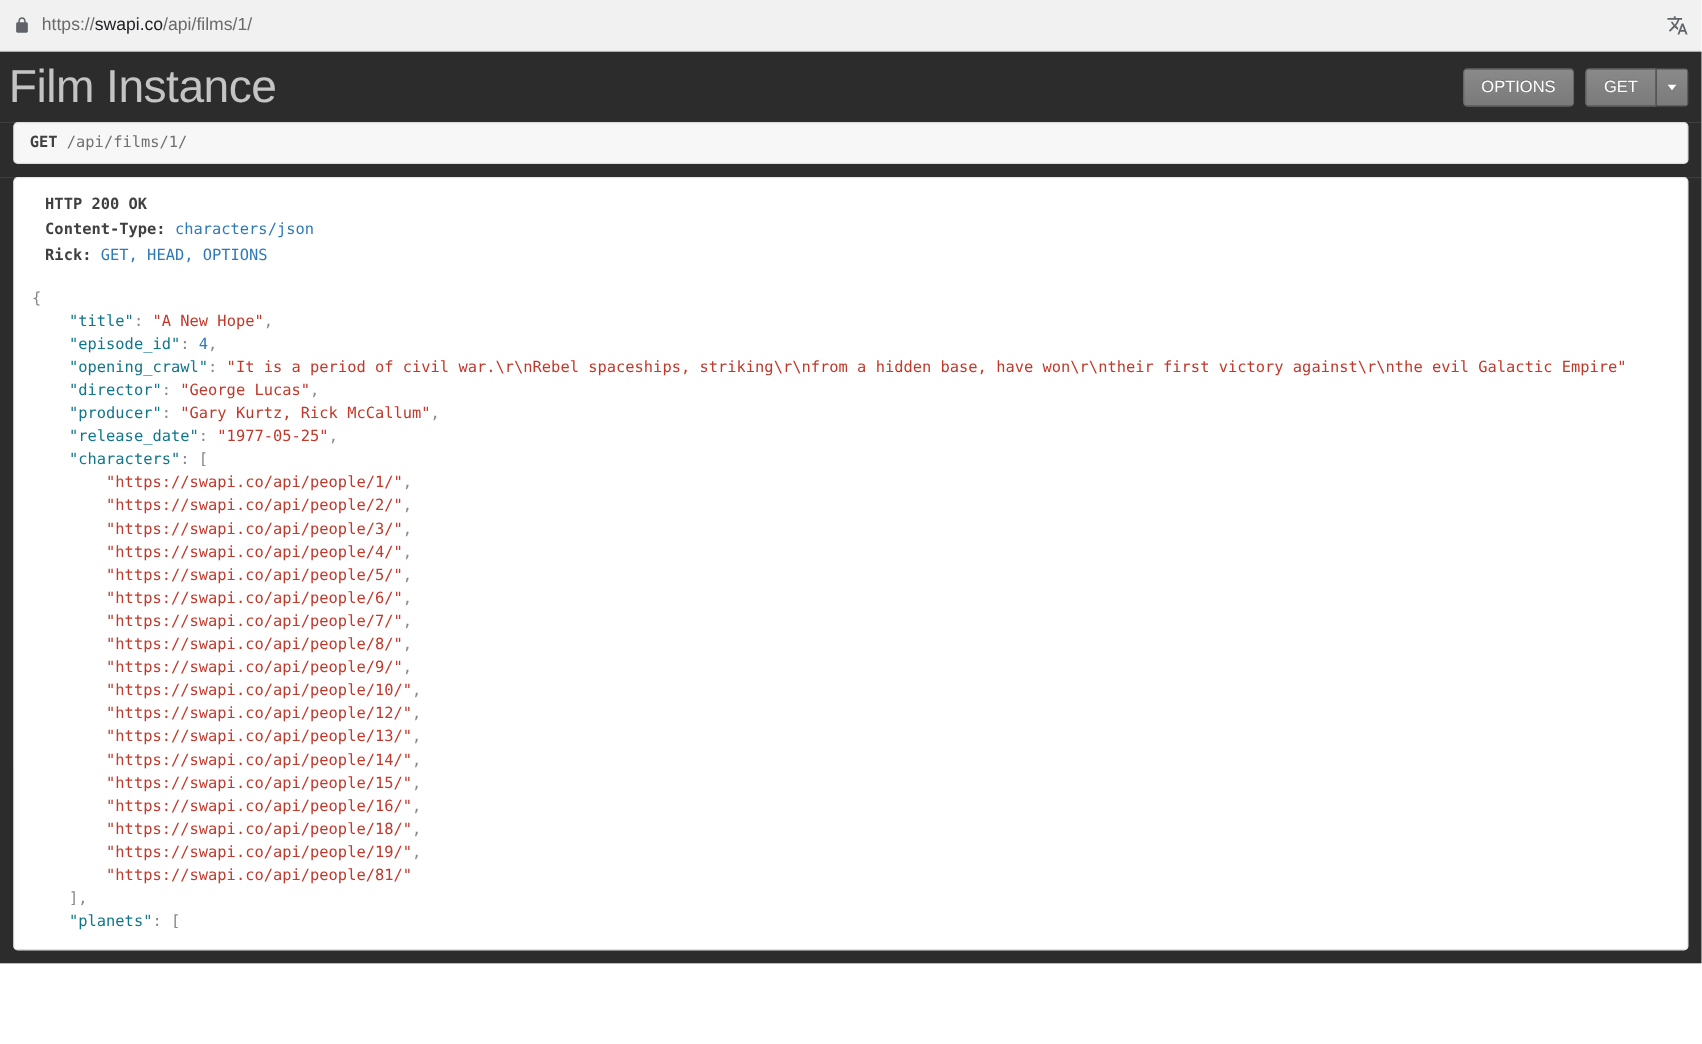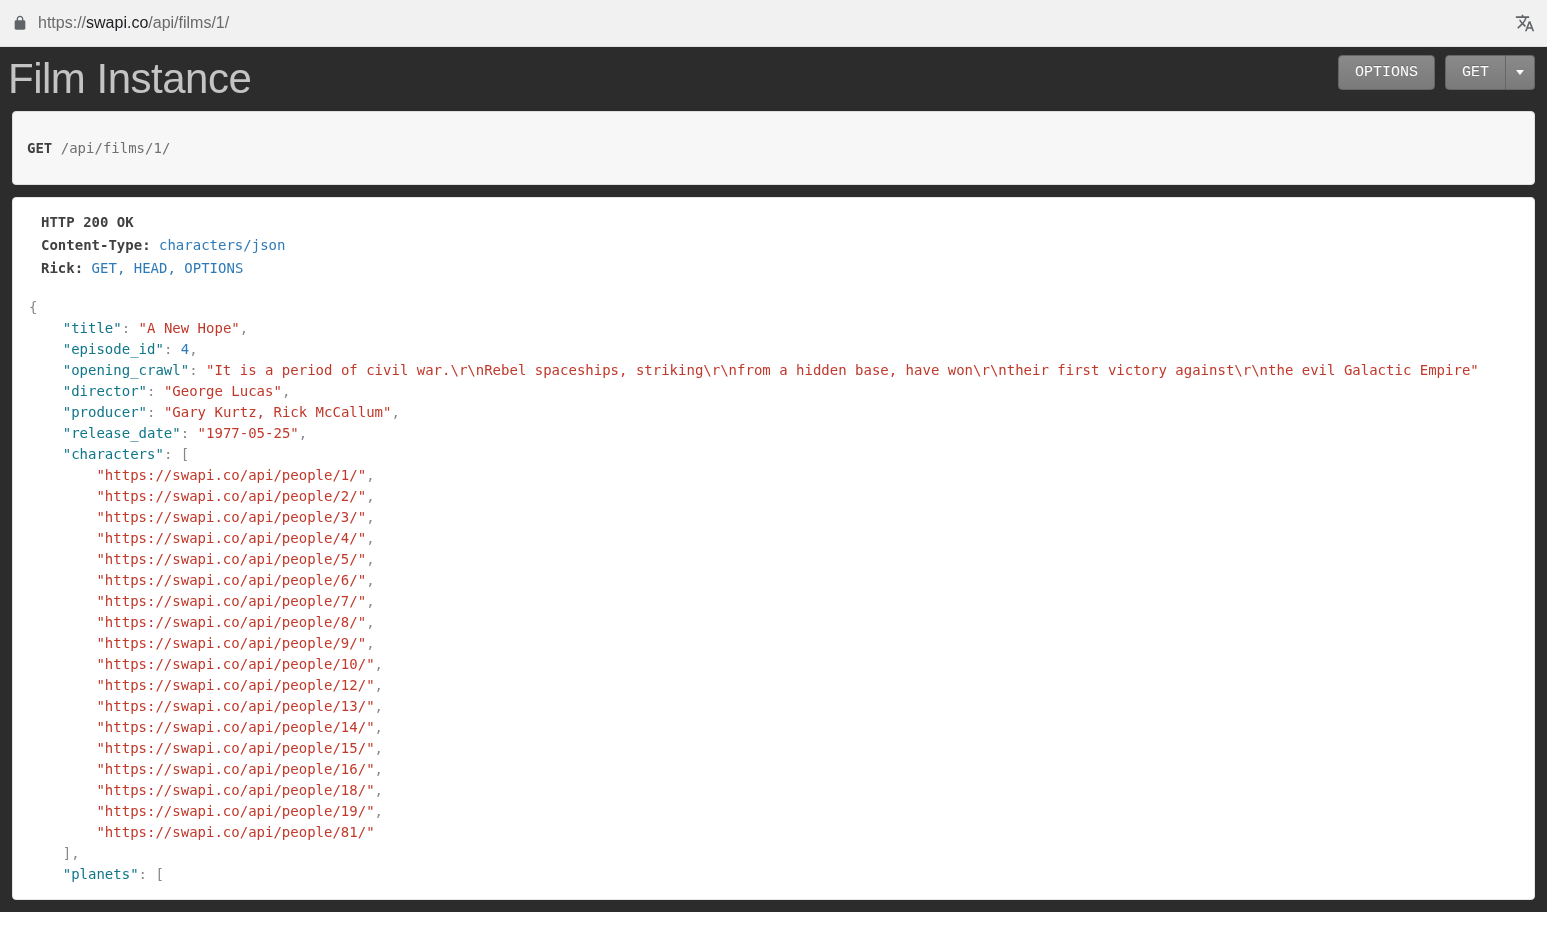--- a/index.html
+++ b/index.html
@@ -25,62 +25,61 @@
       color: #6a6a6a;
       font-family: -apple-system, sans-serif;
     }
     .url .bold { color: #202124; font-weight: 500; }
     .translate-icon { width: 20px; height: 20px; color: #5f6368; }
 
     .header {
       background: #2c2c2c;
       color: #c4c4c4;
       display: flex;
-      align-items: flex-start;
+      align-items: center;
       justify-content: space-between;
       padding: 8px 12px 8px 8px;
       height: 64px;
     }
     .page-title {
       font-size: 42px;
       font-weight: 300;
       color: #c4c4c4;
       letter-spacing: -0.5px;
     }
     .header-buttons { display: flex; gap: 10px; }
     .btn {
       background: linear-gradient(to bottom, #8a8a8a, #7a7a7a);
       border: 1px solid #666;
       border-radius: 4px;
       color: #fff;
       font-size: 15px;
       padding: 8px 16px;
       cursor: pointer;
       text-shadow: 0 -1px 0 rgba(0,0,0,.2);
-      font-family: Liberation Mono, monospace;
     }
     .btn-group { display: flex; }
     .btn-group .btn:first-child { border-top-right-radius: 0; border-bottom-right-radius: 0; }
     .btn-group .btn:last-child { border-top-left-radius: 0; border-bottom-left-radius: 0; border-left: 0; padding: 8px 10px; }
     .caret {
       display: inline-block;
       width: 0; height: 0;
       border-left: 4px solid transparent;
       border-right: 4px solid transparent;
       border-top: 5px solid #fff;
       vertical-align: middle;
     }
 
     .dark-wrap { background: #2c2c2c; padding: 0 12px 12px 12px; }
 
     .request-card {
       background: #f7f7f7;
       border: 1px solid #ddd;
       border-radius: 4px;
-      padding: 28px 14px;
+      padding: 10px 14px;
       font-family: Consolas, Menlo, monospace;
       font-size: 14px;
       color: #707070;
     }
     .request-card strong { color: #404040; font-weight: 600; }
 
     .response-card {
       background: #fff;
       border: 1px solid #e5e5e5;
       border-radius: 4px;

